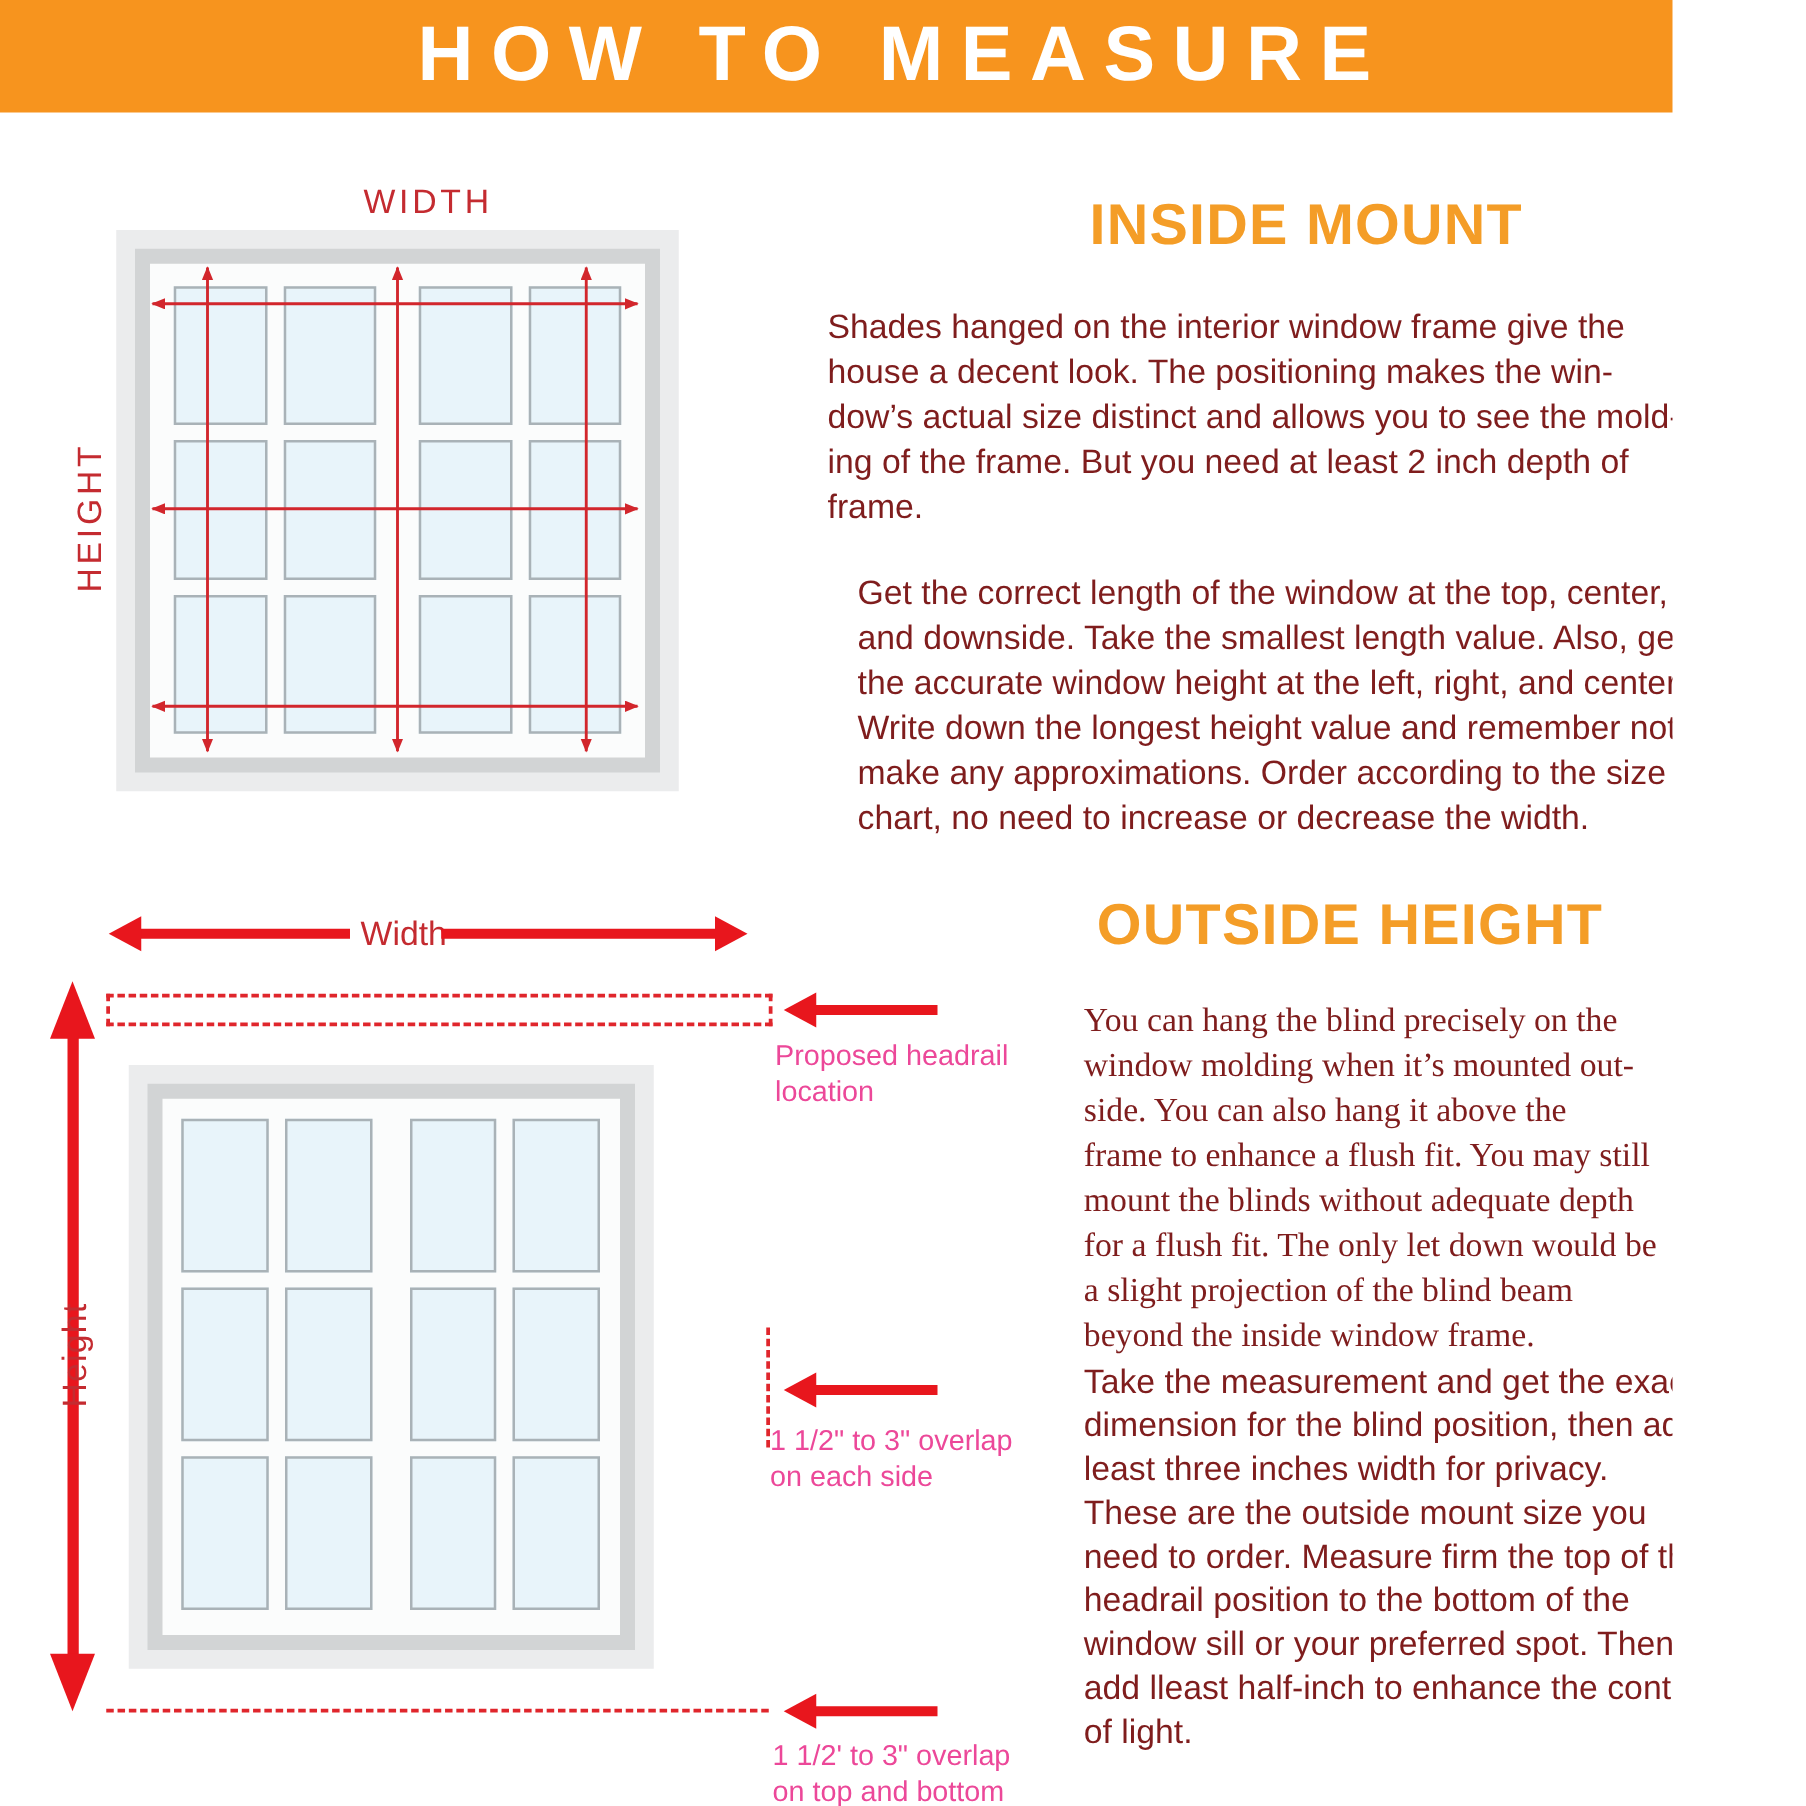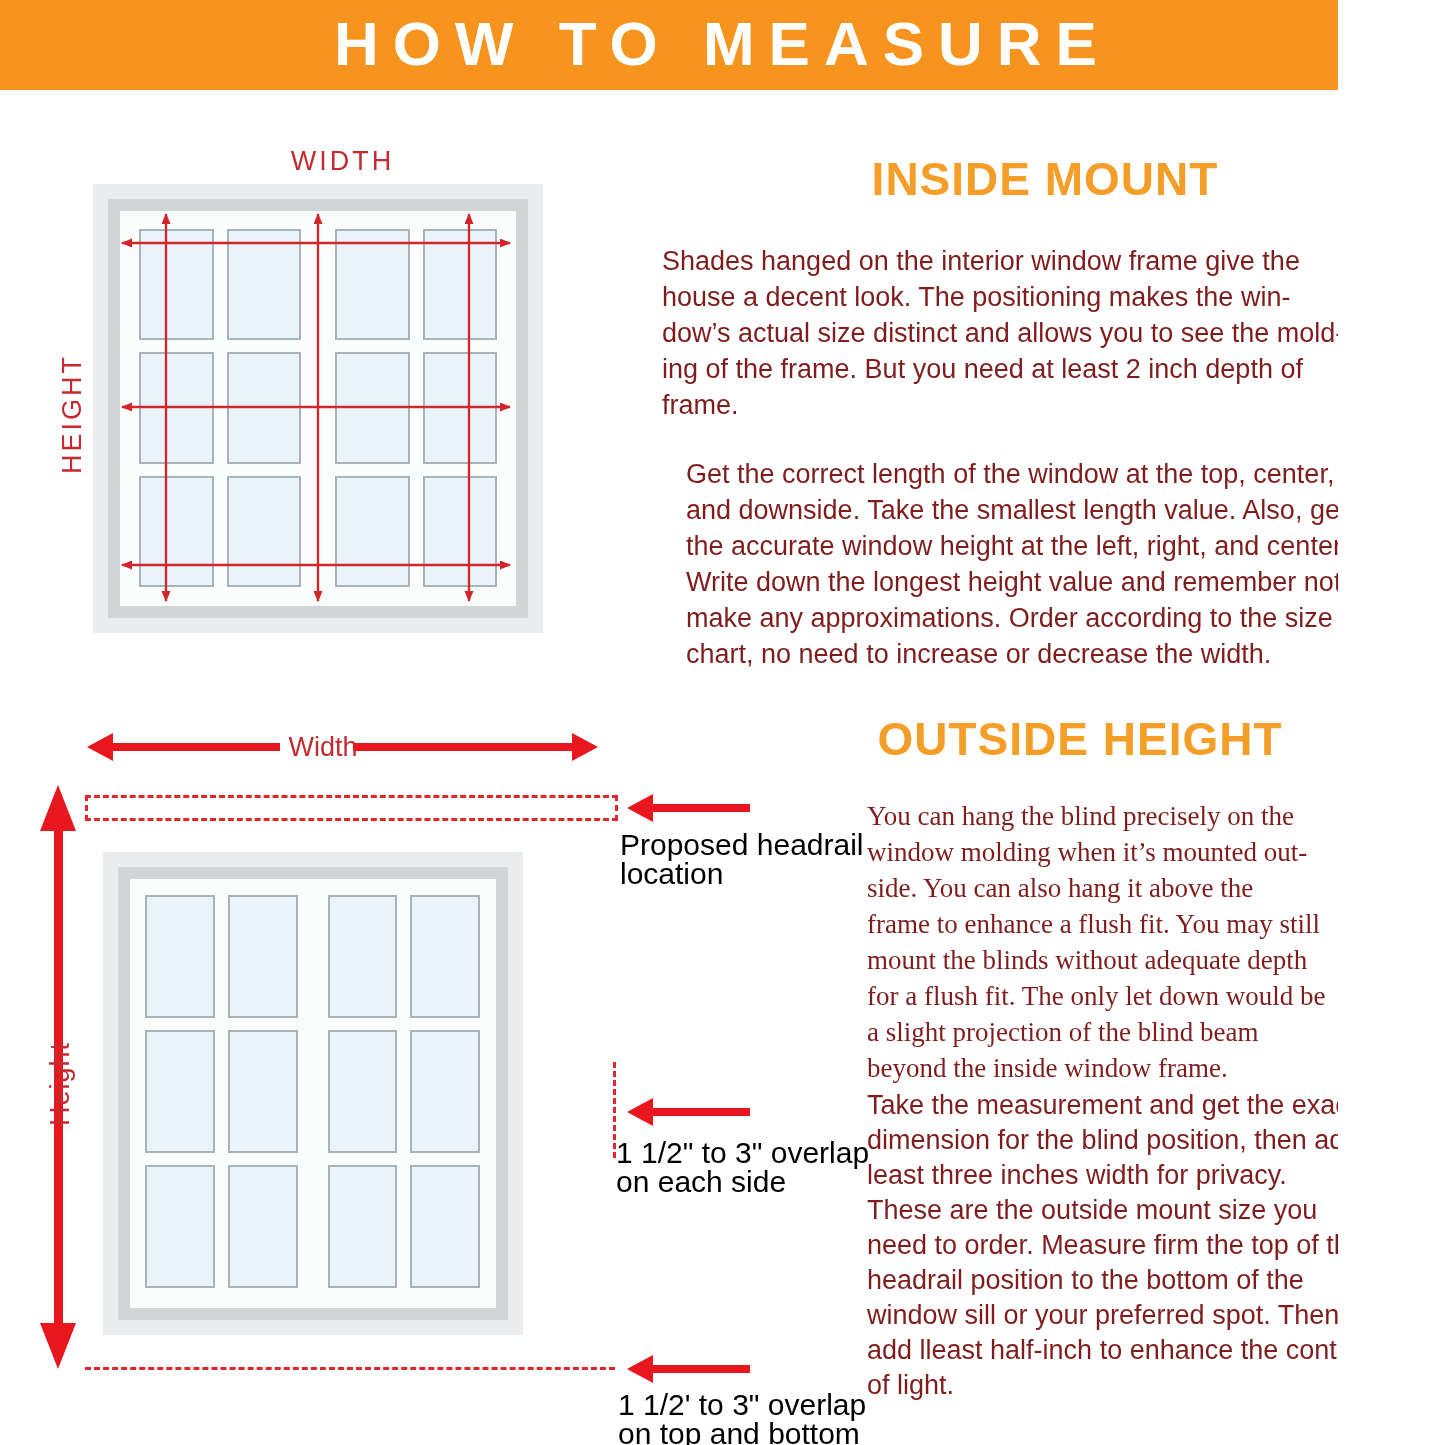--- a/index.html
+++ b/index.html
@@ -16,21 +16,21 @@
   }
   .banner h1 {
     margin:0; width:100%; text-align:center;
     line-height:88px; font-size:62px; font-weight:bold;
     letter-spacing:14px; color:#ffffff;
   }
 
   
   .pre { white-space:pre-line; }
   .red-label { color:#c42b30; }
-  .annot { position:absolute; color:#000000; font-size:30px; line-height:29px; }
+  .annot { position:absolute; color:#ec4899; font-size:23px; line-height:29px; }
 
   
   .mount-heading {
     position:absolute; text-align:center; font-weight:bold;
     font-size:46px; color:#f49d27; letter-spacing:1px;
   }
   .heading-inside  { left:660px; top:152px; width:770px;text-align:center; }
   .heading-outside { left:740px; top:712px; width:680px; }
   .body-para {
     position:absolute; color:#7f1d1d; font-size:27px; line-height:36px;

